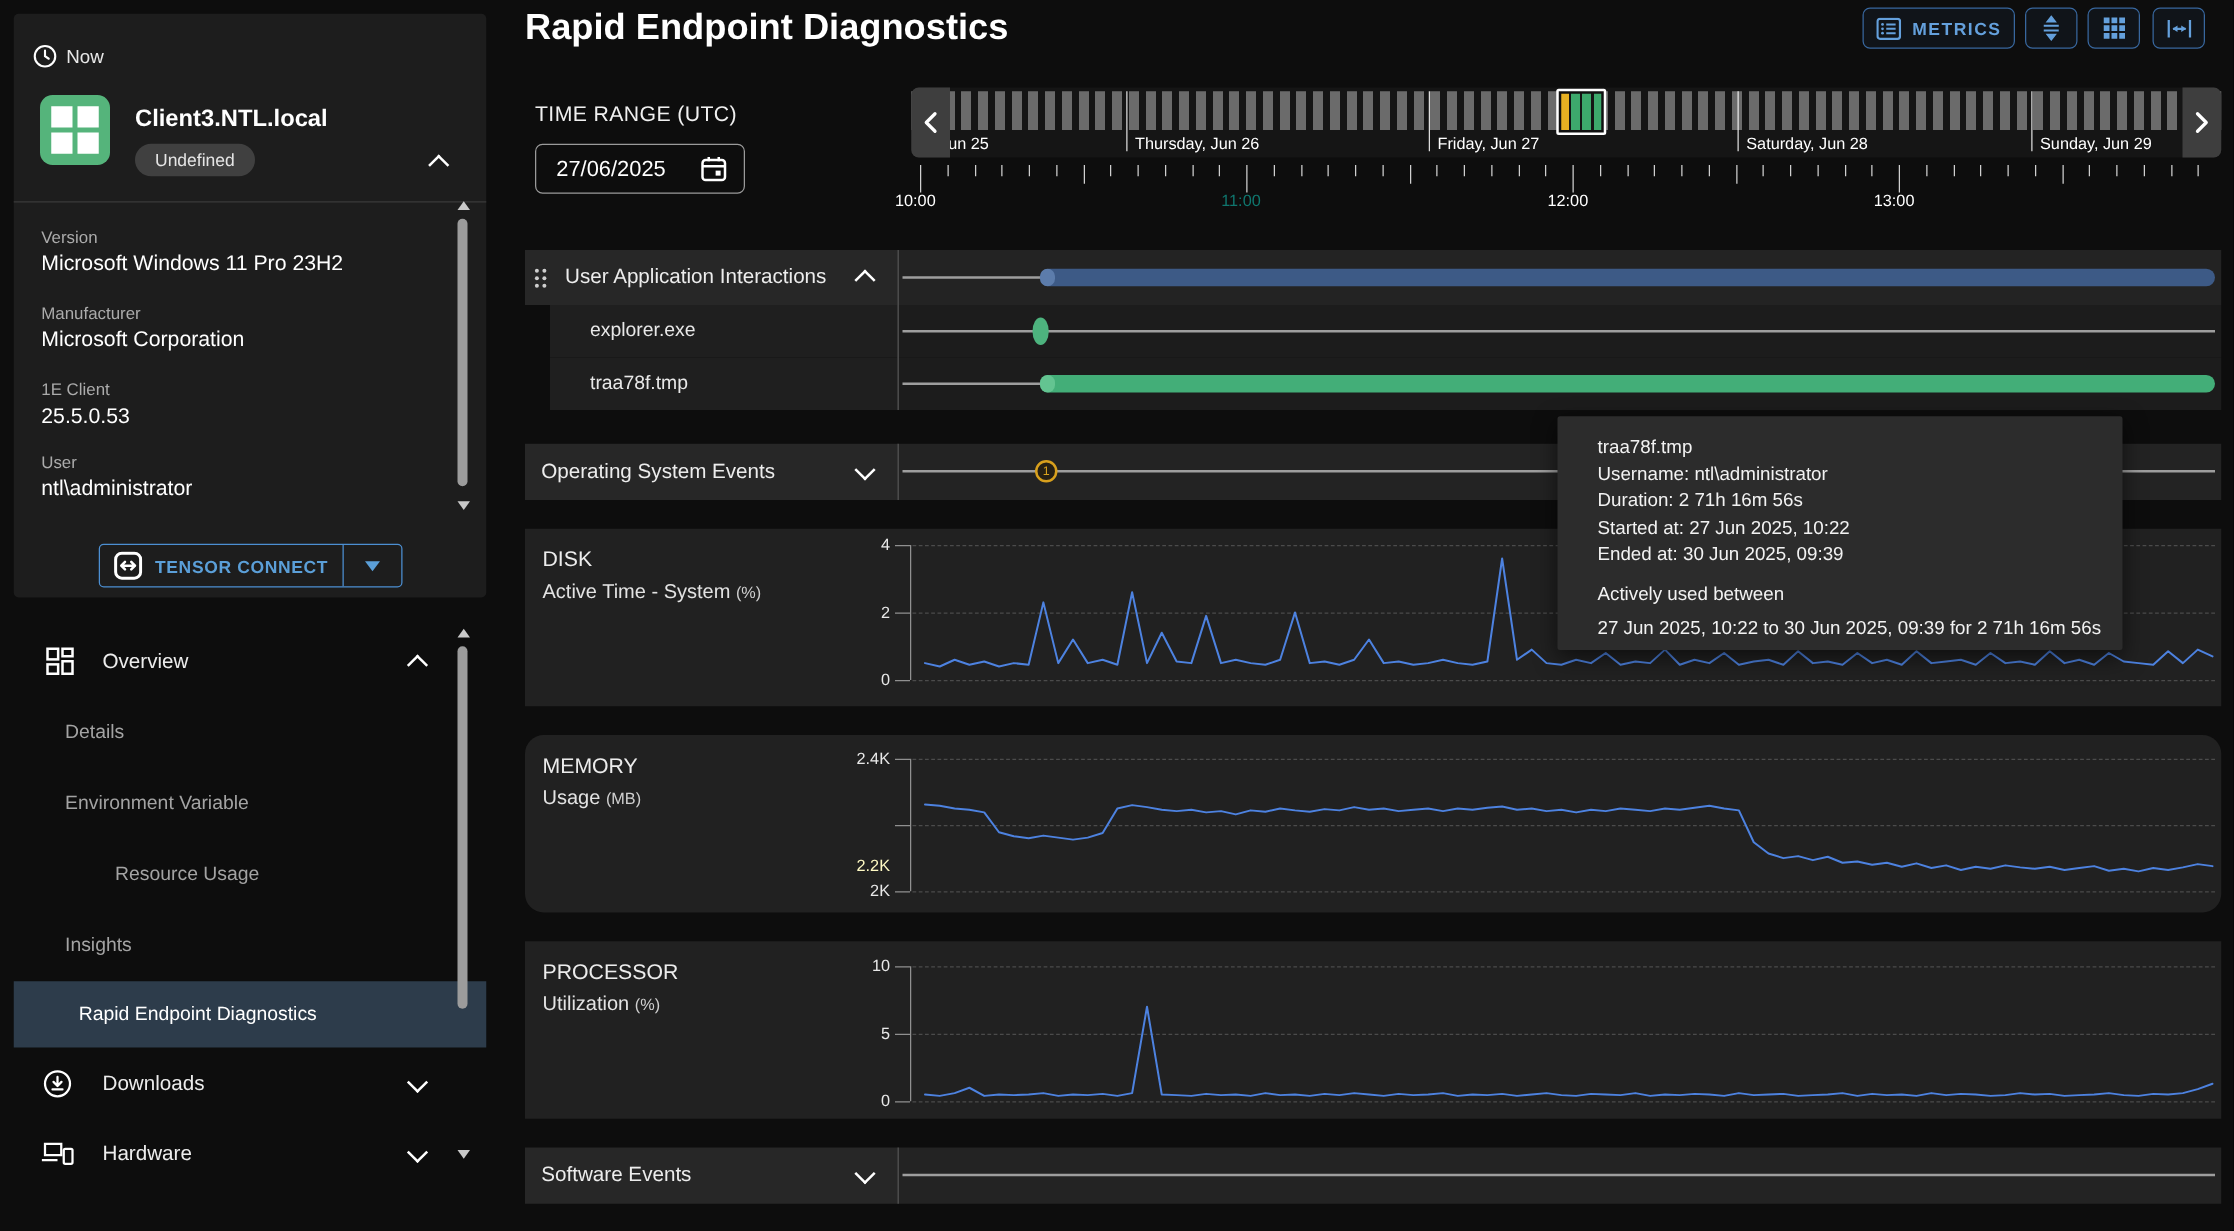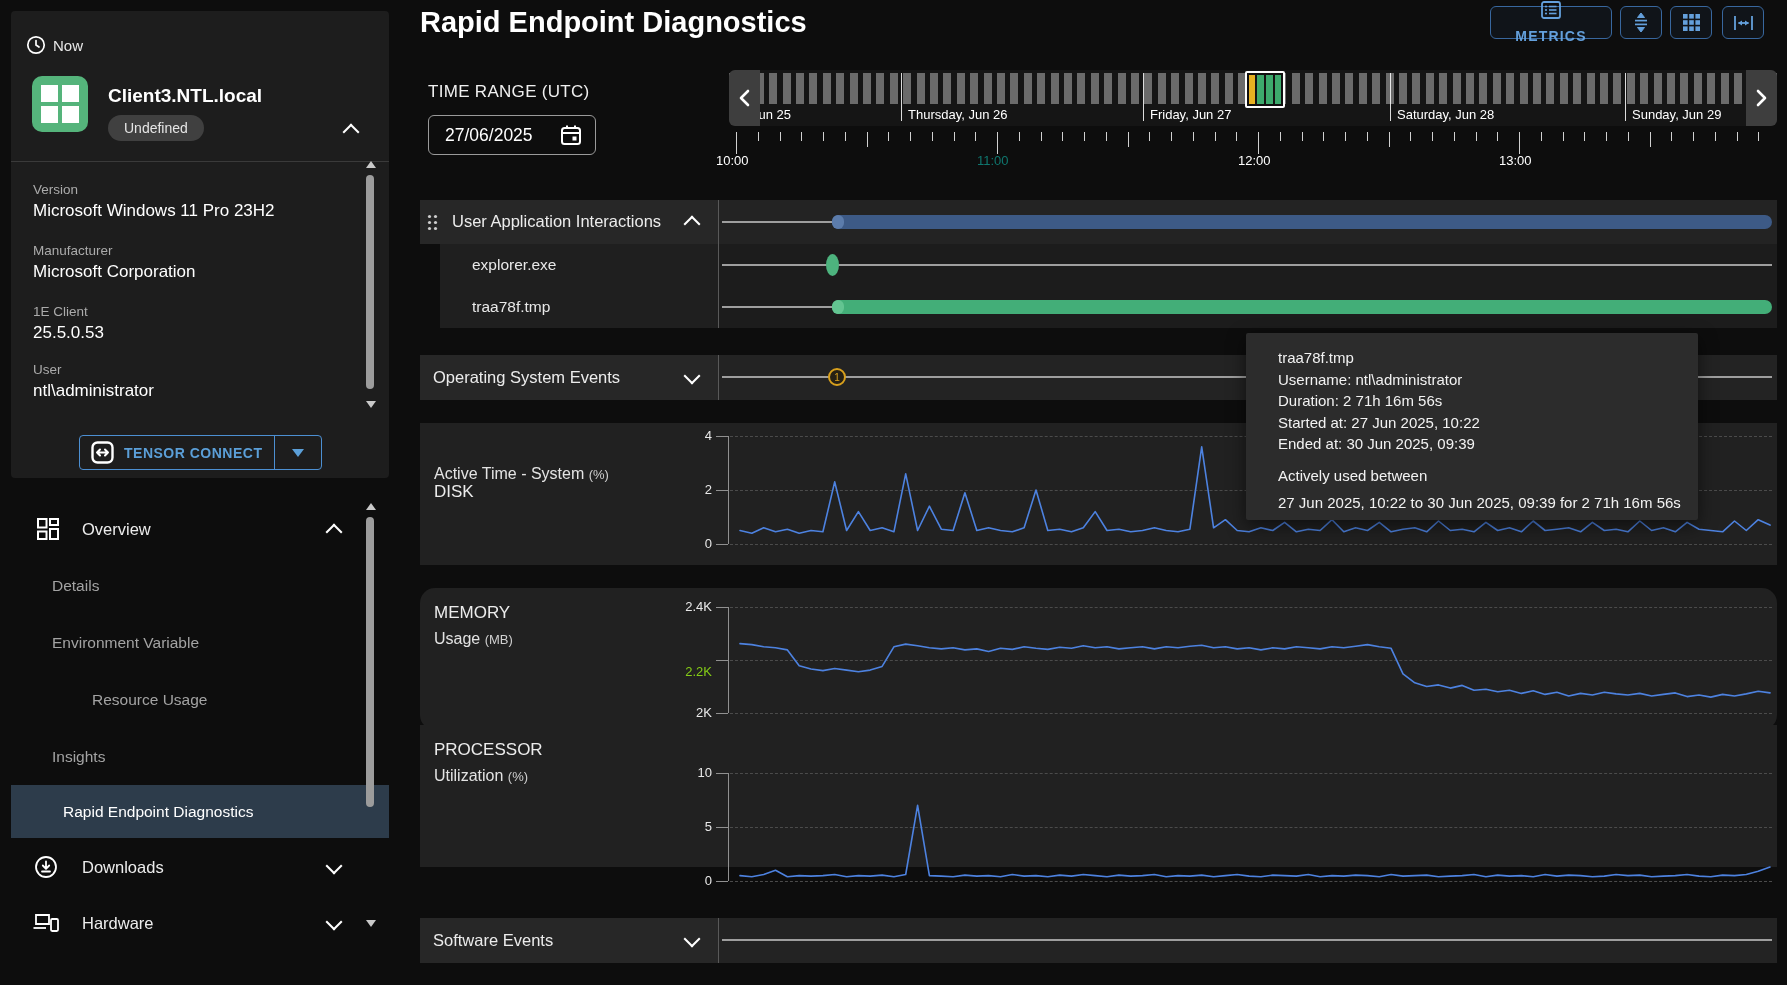--- a/index.html
+++ b/index.html
@@ -203,21 +203,21 @@
   </div>
 
   <div class="sb-track" style="left:364px;top:500px;height:435px;">
     <span class="sb-arr up" style="top:3px;"></span>
     <div class="sb-thumb" style="top:17px;height:290px;"></div>
     <span class="sb-arr dn" style="top:420px;"></span>
   </div>
 
   <div class="abs" style="left:420px;top:6px;font-size:29px;font-weight:600;">Rapid Endpoint Diagnostics</div>
 
-  <div class="btn-blue" style="left:1490px;top:6px;width:122px;flex-direction:column;">
+  <div class="btn-blue" style="left:1490px;top:6px;width:122px;">
     <span>
       <svg width="20" height="18" viewBox="0 0 20 18">
           <rect x="1" y="1" width="18" height="16" rx="2" fill="none" stroke="#64a0dc" stroke-width="1.8"></rect>
           <g stroke="#64a0dc" stroke-width="1.6">
             <line x1="8" y1="5.5" x2="15.5" y2="5.5"></line>
             <line x1="8" y1="9" x2="15.5" y2="9"></line>
             <line x1="8" y1="12.5" x2="15.5" y2="12.5"></line>
           </g>
           <g fill="#64a0dc">
             <circle cx="5" cy="5.5" r="1.1"></circle>
@@ -415,28 +415,28 @@
     <span class="chev down abs" style="left:266px;top:15px;"></span>
   </div>
   <div class="cp" style="left:718px;top:355px;width:1059px;height:45px;"></div>
   <div class="eline" style="left:722px;top:376px;width:1050px;"></div>
   <div class="marker" style="left:828px;top:368px;">
       <span>1</span>
     </div>
   <div class="vdiv" style="top:355px;height:45px;"></div>
 
   <div class="chart-panel" style="top:423px;">
-    <span class="ch-title" style="top:15px;margin-top:44px;">DISK</span>
+    <span class="ch-title" style="top:15px;">DISK</span>
     <span class="ch-sub" style="top:42px;"><span>Active Time - System</span> <span class="ch-unit">(%)</span></span>
   </div>
   <div class="chart-panel" style="top:588px;border-radius:15px;">
     <span class="ch-title" style="top:15px;">MEMORY</span>
     <span class="ch-sub" style="top:42px;"><span>Usage</span> <span class="ch-unit">(MB)</span></span>
   </div>
-  <div class="chart-panel" style="top:725px;text-decoration:underline;">
+  <div class="chart-panel" style="top:753px;text-decoration:underline;">
     <span class="ch-title" style="top:15px;">PROCESSOR</span>
     <span class="ch-sub" style="top:42px;"><span>Utilization</span> <span class="ch-unit">(%)</span></span>
   </div>
 
   <div class="lp" style="left:420px;top:918px;width:298px;height:45px;">
     <span class="sec-title abs" style="left:13px;top:13px;">Software Events</span>
     <span class="chev down abs" style="left:266px;top:15px;"></span>
   </div>
   <div class="cp" style="left:718px;top:918px;width:1059px;height:45px;"></div>
   <div class="eline" style="left:722px;top:939px;width:1050px;"></div>
@@ -454,21 +454,21 @@
     <div style="position: absolute; left: 640px; top: 536px; width: 72px; text-align: right; font-size: 13px; color: rgb(232, 232, 232);">0</div>
     <svg viewBox="0 0 1042 108" style="position: absolute; left: 730px; top: 436px; width: 1042px; height: 108px; overflow: visible;">
       <polyline points="10.0,94.5 21.8,97.2 33.7,91.8 45.5,95.8 57.4,93.2 69.2,97.2 81.0,94.5 92.9,95.8 104.7,45.9 116.6,94.5 128.4,75.6 140.2,94.5 152.1,91.8 163.9,95.8 175.7,37.8 187.6,94.5 199.4,70.2 211.3,93.2 223.1,94.5 234.9,56.7 246.8,94.5 258.6,91.8 270.5,94.5 282.3,95.8 294.1,91.8 306.0,54.0 317.8,94.5 329.7,93.2 341.5,95.8 353.3,91.8 365.2,75.6 377.0,94.5 388.9,93.2 400.7,95.8 412.5,94.5 424.4,91.8 436.2,94.5 448.0,95.8 459.9,93.2 471.7,10.8 483.6,91.8 495.4,83.7 507.2,94.5 519.1,95.8 530.9,91.8 542.8,94.5 554.6,86.4 566.4,95.8 578.3,93.2 590.1,94.5 602.0,83.7 613.8,95.8 625.6,91.8 637.5,94.5 649.3,86.4 661.1,95.8 673.0,93.2 684.8,91.8 696.7,95.8 708.5,85.0 720.3,94.5 732.2,93.2 744.0,95.8 755.9,86.4 767.7,94.5 779.5,91.8 791.4,95.8 803.2,85.0 815.1,94.5 826.9,93.2 838.7,91.8 850.6,95.8 862.4,86.4 874.3,94.5 886.1,93.2 897.9,95.8 909.8,85.0 921.6,94.5 933.4,91.8 945.3,95.8 957.1,86.4 969.0,93.2 980.8,94.5 992.6,95.8 1004.5,85.0 1016.3,94.5 1028.2,83.7 1040.0,89.1" fill="none" stroke="#4d82e0" stroke-width="1.6" stroke-linejoin="round" stroke-linecap="round"></polyline>
     </svg>
     <div style="position: absolute; left: 728px; top: 607px; height: 106px; width: 0px; border-left: 1px solid rgb(144, 144, 144);"></div>
     <div style="position: absolute; left: 730px; top: 607px; width: 1042px; height: 0px; border-top: 1px dashed rgb(75, 75, 75);"></div>
     <div style="position: absolute; left: 716px; top: 607px; width: 12px; height: 0px; border-top: 1px solid rgb(144, 144, 144);"></div>
     <div style="position: absolute; left: 640px; top: 599px; width: 72px; text-align: right; font-size: 13px; color: rgb(232, 232, 232);">2.4K</div>
     <div style="position: absolute; left: 730px; top: 660px; width: 1042px; height: 0px; border-top: 1px dashed rgb(75, 75, 75);"></div>
     <div style="position: absolute; left: 716px; top: 660px; width: 12px; height: 0px; border-top: 1px solid rgb(144, 144, 144);"></div>
-    <div style="position: absolute; left: 640px; top: 664px; width: 72px; text-align: right; font-size: 13px; color: #84cc16;">2.2K</div>
+    <div style="position: absolute; left: 640px; top: 685px; width: 72px; text-align: right; font-size: 13px; color: #fef9c3;">2.2K</div>
     <div style="position: absolute; left: 730px; top: 713px; width: 1042px; height: 0px; border-top: 1px dashed rgb(75, 75, 75);"></div>
     <div style="position: absolute; left: 716px; top: 713px; width: 12px; height: 0px; border-top: 1px solid rgb(144, 144, 144);"></div>
     <div style="position: absolute; left: 640px; top: 705px; width: 72px; text-align: right; font-size: 13px; color: rgb(232, 232, 232);">2K</div>
     <svg viewBox="0 0 1042 106" style="position: absolute; left: 730px; top: 607px; width: 1042px; height: 106px; overflow: visible;">
       <polyline points="10.0,36.6 21.8,37.6 33.7,39.8 45.5,40.8 57.4,42.9 69.2,58.8 81.0,62.0 92.9,63.6 104.7,61.5 116.6,63.1 128.4,64.7 140.2,63.1 152.1,59.4 163.9,39.8 175.7,37.1 187.6,38.7 199.4,40.8 211.3,41.9 223.1,40.8 234.9,42.9 246.8,41.9 258.6,44.5 270.5,41.3 282.3,42.4 294.1,39.8 306.0,41.3 317.8,42.4 329.7,40.3 341.5,41.3 353.3,38.7 365.2,40.8 377.0,39.8 388.9,41.9 400.7,40.8 412.5,39.8 424.4,41.9 436.2,39.8 448.0,40.8 459.9,39.2 471.7,38.2 483.6,40.8 495.4,39.8 507.2,41.9 519.1,40.8 530.9,42.9 542.8,40.8 554.6,41.9 566.4,39.8 578.3,40.8 590.1,41.9 602.0,39.8 613.8,40.8 625.6,39.2 637.5,37.6 649.3,39.8 661.1,41.3 673.0,66.8 684.8,75.8 696.7,79.5 708.5,77.9 720.3,81.1 732.2,78.4 744.0,83.2 755.9,82.2 767.7,84.8 779.5,83.2 791.4,86.4 803.2,83.7 815.1,87.4 826.9,85.3 838.7,89.0 850.6,86.4 862.4,88.0 874.3,85.3 886.1,86.9 897.9,88.0 909.8,86.4 921.6,89.0 933.4,87.4 945.3,85.9 957.1,89.6 969.0,88.0 980.8,90.1 992.6,87.4 1004.5,89.0 1016.3,86.9 1028.2,84.3 1040.0,85.9" fill="none" stroke="#4d82e0" stroke-width="1.6" stroke-linejoin="round" stroke-linecap="round"></polyline>
     </svg>
     <div style="position: absolute; left: 728px; top: 773px; height: 108px; width: 0px; border-left: 1px solid rgb(144, 144, 144);"></div>
     <div style="position: absolute; left: 730px; top: 773px; width: 1042px; height: 0px; border-top: 1px dashed rgb(75, 75, 75);"></div>
     <div style="position: absolute; left: 716px; top: 773px; width: 12px; height: 0px; border-top: 1px solid rgb(144, 144, 144);"></div>
     <div style="position: absolute; left: 640px; top: 765px; width: 72px; text-align: right; font-size: 13px; color: rgb(232, 232, 232);">10</div>

